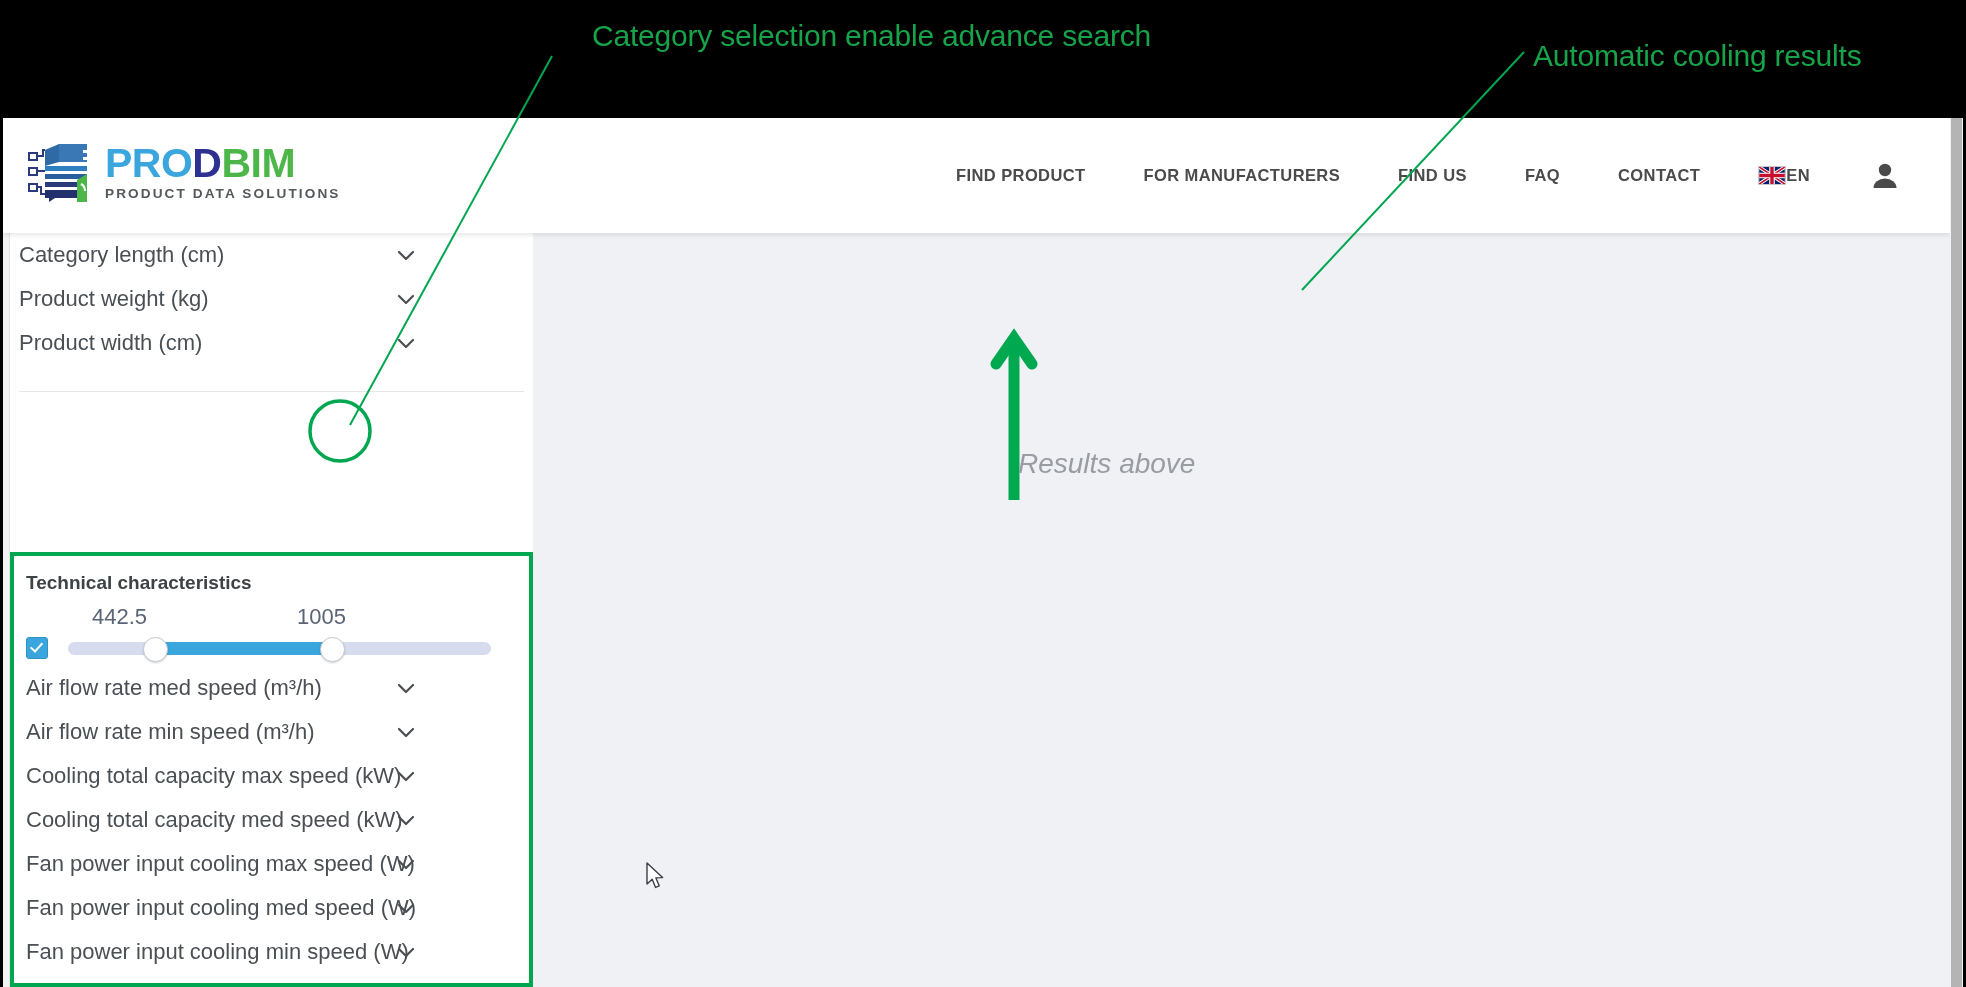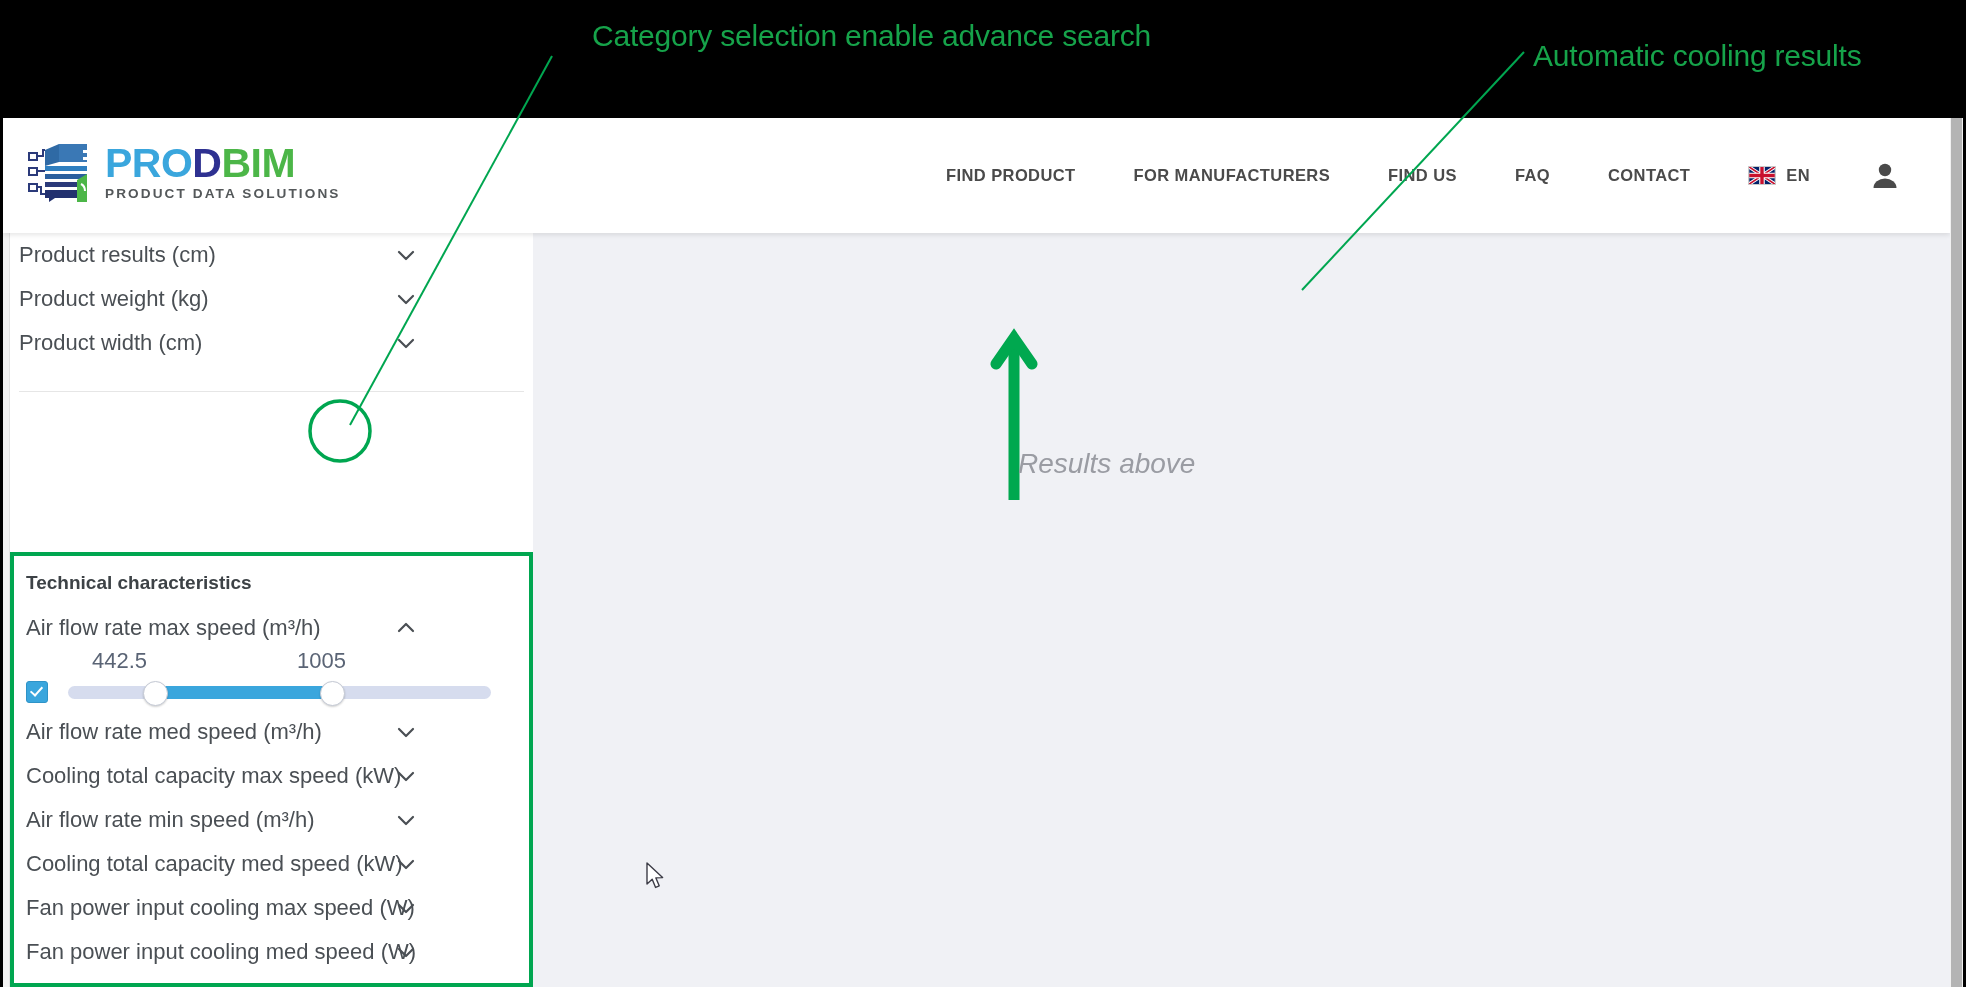--- a/index.html
+++ b/index.html
@@ -107,21 +107,20 @@
     font-weight: 700;
     color: #4a4a4a;
     letter-spacing: 0.4px;
     padding: 0 29px;
     cursor: pointer;
     white-space: nowrap;
   }
   #lang-switch {
     display: flex;
     align-items: center;
-    gap: 10px;
     padding: 0 24px 0 29px;
     cursor: pointer;
   }
   #flag-icon {
     width: 26px; height: 17px; display: block;
     border: 0.5px solid #c9c9c9;
   }
   #lang-label {
     font-size: 16.5px;
     font-weight: 700;
@@ -443,21 +442,21 @@
   </div>
 
   <div id="content-area">
 
     <div id="sidebar">
       <div id="sidebar-scroll-rail"></div>
 
       <div id="sidebar-inner">
 
         <div class="filter-row">
-          <span class="filter-label">Product results (cm)</span>
+          <span class="filter-label">Category length (cm)</span>
           <svg class="chev" viewBox="0 0 22 22">
               <path d="M4,8 L11,15 L18,8" fill="none" stroke="#4a4f54" stroke-width="2.2" stroke-linecap="round" stroke-linejoin="round"></path>
             </svg>
         </div>
 
         <div class="filter-row">
           <span class="filter-label">Product weight (kg)</span>
           <svg class="chev" viewBox="0 0 22 22">
               <path d="M4,8 L11,15 L18,8" fill="none" stroke="#4a4f54" stroke-width="2.2" stroke-linecap="round" stroke-linejoin="round"></path>
             </svg>
@@ -470,26 +469,20 @@
             </svg>
         </div>
 
         <div class="filter-divider"></div>
 
         <div id="tech-box">
           <div id="tech-title">Technical characteristics</div>
 
           <div id="tech-list">
 
-            <div class="tech-row">
-              <span class="filter-label">Air flow rate max speed (m³/h)</span>
-              <svg class="chev" viewBox="0 0 22 22">
-                  <path d="M4,14 L11,7 L18,14" fill="none" stroke="#4a4f54" stroke-width="2.2" stroke-linecap="round" stroke-linejoin="round"></path>
-                </svg>
-            </div>
 
             <div id="slider-block">
               <div id="slider-values">
                 <span class="slider-value" id="slider-value-min">442.5</span>
                 <span class="slider-value" id="slider-value-max">1005</span>
               </div>
               <div id="slider-row">
                 <div id="slider-checkbox"></div>
                 <div id="slider-track-wrap">
                   <div id="slider-track"></div>
@@ -500,27 +493,27 @@
               </div>
             </div>
 
             <div class="tech-row">
               <span class="filter-label">Air flow rate med speed (m³/h)</span>
               <svg class="chev" viewBox="0 0 22 22">
                   <path d="M4,8 L11,15 L18,8" fill="none" stroke="#4a4f54" stroke-width="2.2" stroke-linecap="round" stroke-linejoin="round"></path>
                 </svg>
             </div>
             <div class="tech-row">
+              <span class="filter-label">Air flow rate min speed (m³/h)</span>
+              <svg class="chev" viewBox="0 0 22 22">
+                  <path d="M4,8 L11,15 L18,8" fill="none" stroke="#4a4f54" stroke-width="2.2" stroke-linecap="round" stroke-linejoin="round"></path>
+                </svg>
+            </div>
+            <div class="tech-row">
               <span class="filter-label">Cooling total capacity max speed (kW)</span>
-              <svg class="chev" viewBox="0 0 22 22">
-                  <path d="M4,8 L11,15 L18,8" fill="none" stroke="#4a4f54" stroke-width="2.2" stroke-linecap="round" stroke-linejoin="round"></path>
-                </svg>
-            </div>
-            <div class="tech-row">
-              <span class="filter-label">Air flow rate min speed (m³/h)</span>
               <svg class="chev" viewBox="0 0 22 22">
                   <path d="M4,8 L11,15 L18,8" fill="none" stroke="#4a4f54" stroke-width="2.2" stroke-linecap="round" stroke-linejoin="round"></path>
                 </svg>
             </div>
             <div class="tech-row">
               <span class="filter-label">Cooling total capacity med speed (kW)</span>
               <svg class="chev" viewBox="0 0 22 22">
                   <path d="M4,8 L11,15 L18,8" fill="none" stroke="#4a4f54" stroke-width="2.2" stroke-linecap="round" stroke-linejoin="round"></path>
                 </svg>
             </div>

